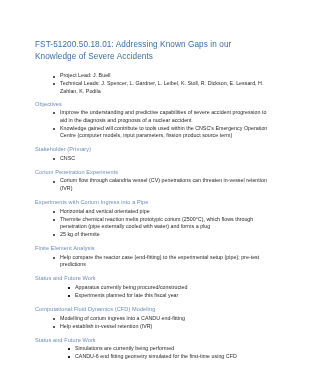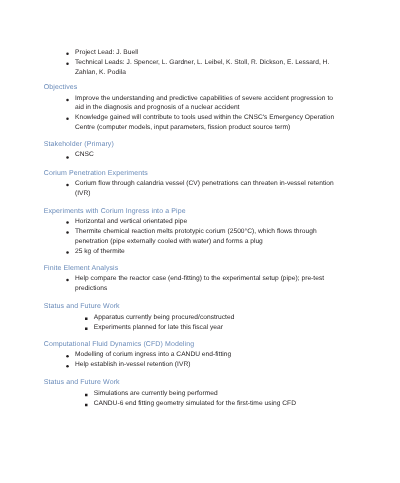--- a/index.html
+++ b/index.html
@@ -89,20 +89,21 @@
 
   .block { margin-bottom: 0px; }
 
   .bullets-tight > li { margin-bottom: 0.2px; }
 </style>
 </head>
 <body>
 
 <div class="page">
 
+  <h1 class="doc-title">FST-51200.50.18.01: Addressing Known Gaps in our Knowledge of Severe Accidents</h1>
 
   <ul class="lvl1 bullets-tight">
     <li>Project Lead: J. Buell</li>
     <li>Technical Leads: J. Spencer, L. Gardner, L. Leibel, K. Stoll, R. Dickson, E. Lessard, H. Zahlan, K. Podila</li>
   </ul>
 
   <div class="block">
     <div class="section-heading first">Objectives</div>
     <ul class="lvl1">
       <li>Improve the understanding and predictive capabilities of severe accident progression to aid in the diagnosis and prognosis of a nuclear accident</li>

